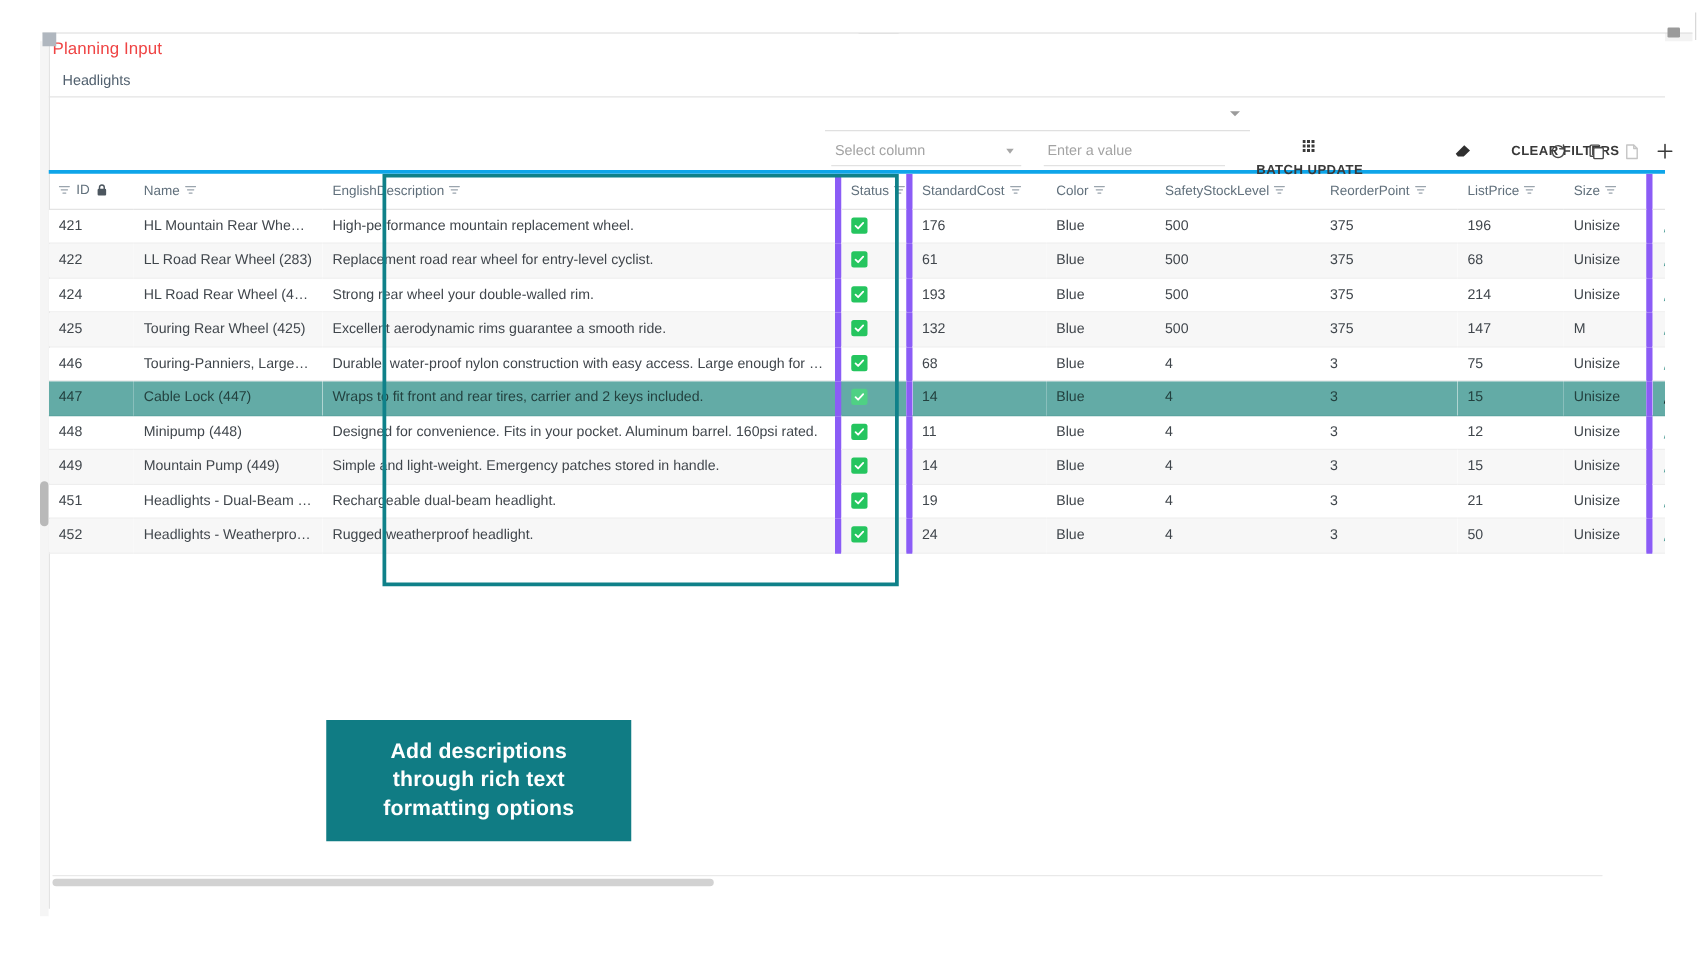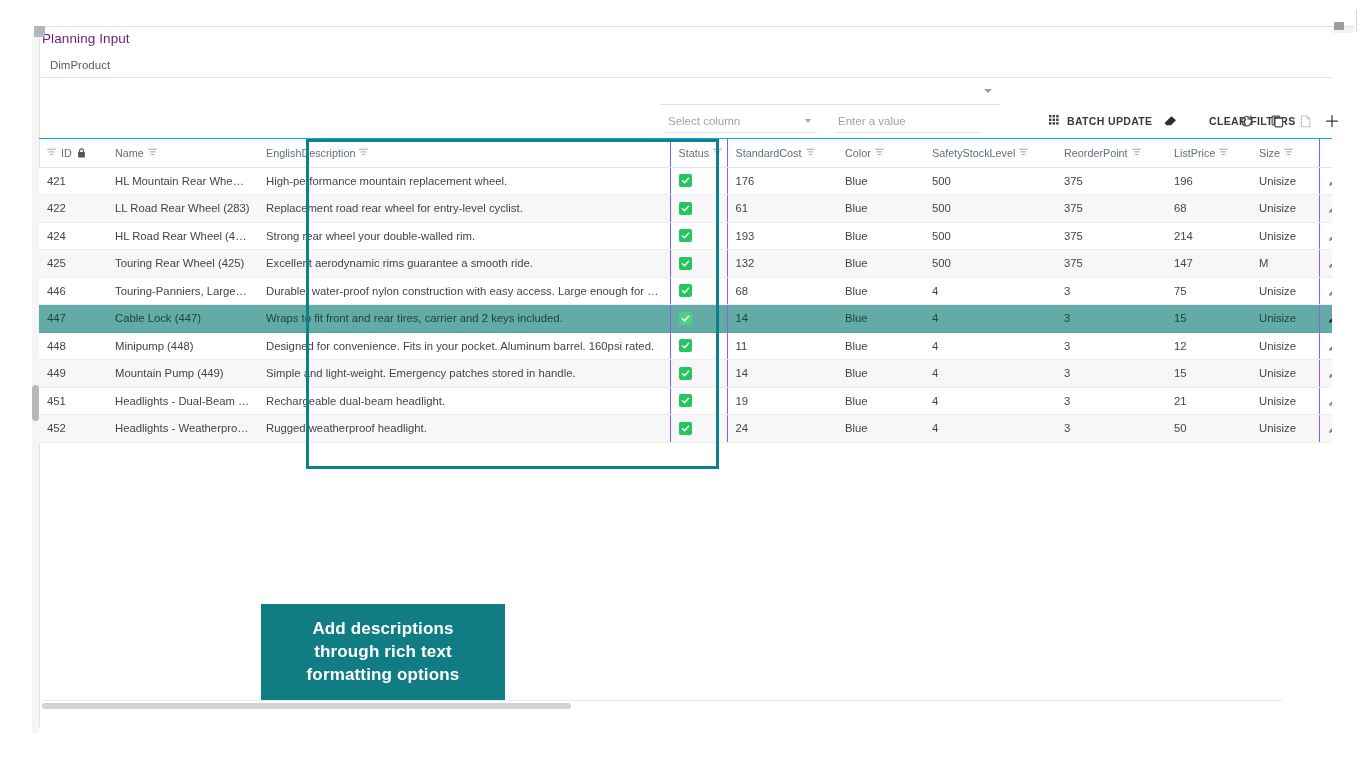--- a/index.html
+++ b/index.html
@@ -41,21 +41,21 @@
   #app {
     position: absolute; left: 39px; top: 27px;
     width: 1293px; height: 706px;
     background: #ffffff;
   }
 
   .title-bar {
     height: 25px;
     padding: 4px 0 0 3px;
     font-size: 13.5px;
-    color: #701a75;
+    color: #ef4444;
     letter-spacing: .1px;
   }
   .title-corner {
     position: absolute; left: -5px; top: -1px;
     width: 11px; height: 11px; background: #b0b7bf;
   }
 
   .subtitle-bar {
     height: 26px;
     border-bottom: 1px solid #e4e4e4;
@@ -91,21 +91,21 @@
     font-size: 11px; font-weight: 700; letter-spacing: .55px;
     color: #3c3c3c;
     display: flex; align-items: center; justify-content: center;
     cursor: pointer;
   }
 
   
   .filter-toolbar {
     position: relative;
     height: 31px;
-    border-bottom: 1px solid #0ea5e9;
+    border-bottom: 3px solid #0ea5e9;
   }
   .fld {
     position: absolute; top: 2px; height: 23px;
     border-bottom: 1px solid #e2e2e2;
     font-size: 11.5px; color: #a3a3a3;
     display: flex; align-items: center;
     padding-left: 3px;
   }
   .fld.col-select { left: 626px; width: 152px; }
   .fld.val-input  { left: 796px; width: 145px; }
@@ -117,21 +117,21 @@
     border-top: 4px solid #a7a7a7;
   }
 
   .tb-action {
     position: absolute; top: 4px;
     display: flex; align-items: center; gap: 6px;
     font-size: 10.5px; font-weight: 700; letter-spacing: .35px;
     color: #393939; cursor: pointer;
     height: 18px;
   }
-  .tb-action.batch { left: 1010px; }
+  .tb-action.batch { left: 966px; flex-direction: column; }
   .tb-action.clear { left: 1125px; gap: 32px; }
 
   .icon-btn {
     position: absolute; top: 3px;
     width: 20px; height: 20px;
     display: flex; align-items: center; justify-content: center;
     cursor: pointer;
   }
   .icon-btn.refresh { left: 1197px; }
   .icon-btn.copy    { left: 1228px; }
@@ -195,21 +195,21 @@
   col.c-status { width: 57px; }
   col.c-cost   { width: 110px; }
   col.c-color  { width: 87px; }
   col.c-safety { width: 132px; }
   col.c-reord  { width: 110px; }
   col.c-list   { width: 85px; }
   col.c-size   { width: 68px; }
   col.c-act    { width: 58px; }
 
   
-  td.sep-left, th.sep-left { border-left: 1px solid #8b5cf6; }
+  td.sep-left, th.sep-left { border-left: 5px solid #8b5cf6; }
 
   
   .checkbox {
     width: 13px; height: 13px;
     background: #25c55f;
     border-radius: 2px;
     display: inline-flex; align-items: center; justify-content: center;
   }
   tr.selected .checkbox { background: #4fd184; }
   .checkbox svg { width: 9px; height: 9px; }
@@ -234,21 +234,20 @@
     position: absolute;
     left: 222px; top: 437px;
     width: 244px; height: 97px;
     background: #107c84;
     color: #ffffff;
     display: flex; flex-direction: column;
     align-items: center; justify-content: center;
     font-size: 17px; font-weight: 700; line-height: 1.35;
     text-align: center;
     letter-spacing: .15px;
-    margin-top: 28px;
   }
 
   
   #grid-hscroll {
     position: absolute; left: 3px; bottom: 6px;
     width: 1240px; height: 6px;
     background: transparent;
   }
   #grid-hscroll .thumb {
     position: absolute; left: 0; top: 0;
@@ -278,21 +277,21 @@
 
 <div id="app">
   <div id="left-inner-line"></div>
 
   <div class="title-bar">
     <span class="title-corner"></span>
     <span>Planning Input</span>
   </div>
 
   <div class="subtitle-bar">
-    <span>DimProduct</span>
+    <span>Headlights</span>
   </div>
 
   <div class="settings-row">
     <div class="settings-select">
       <span class="caret"></span>
     </div>
   </div>
 
   <div class="filter-toolbar">
     <div class="fld col-select">

